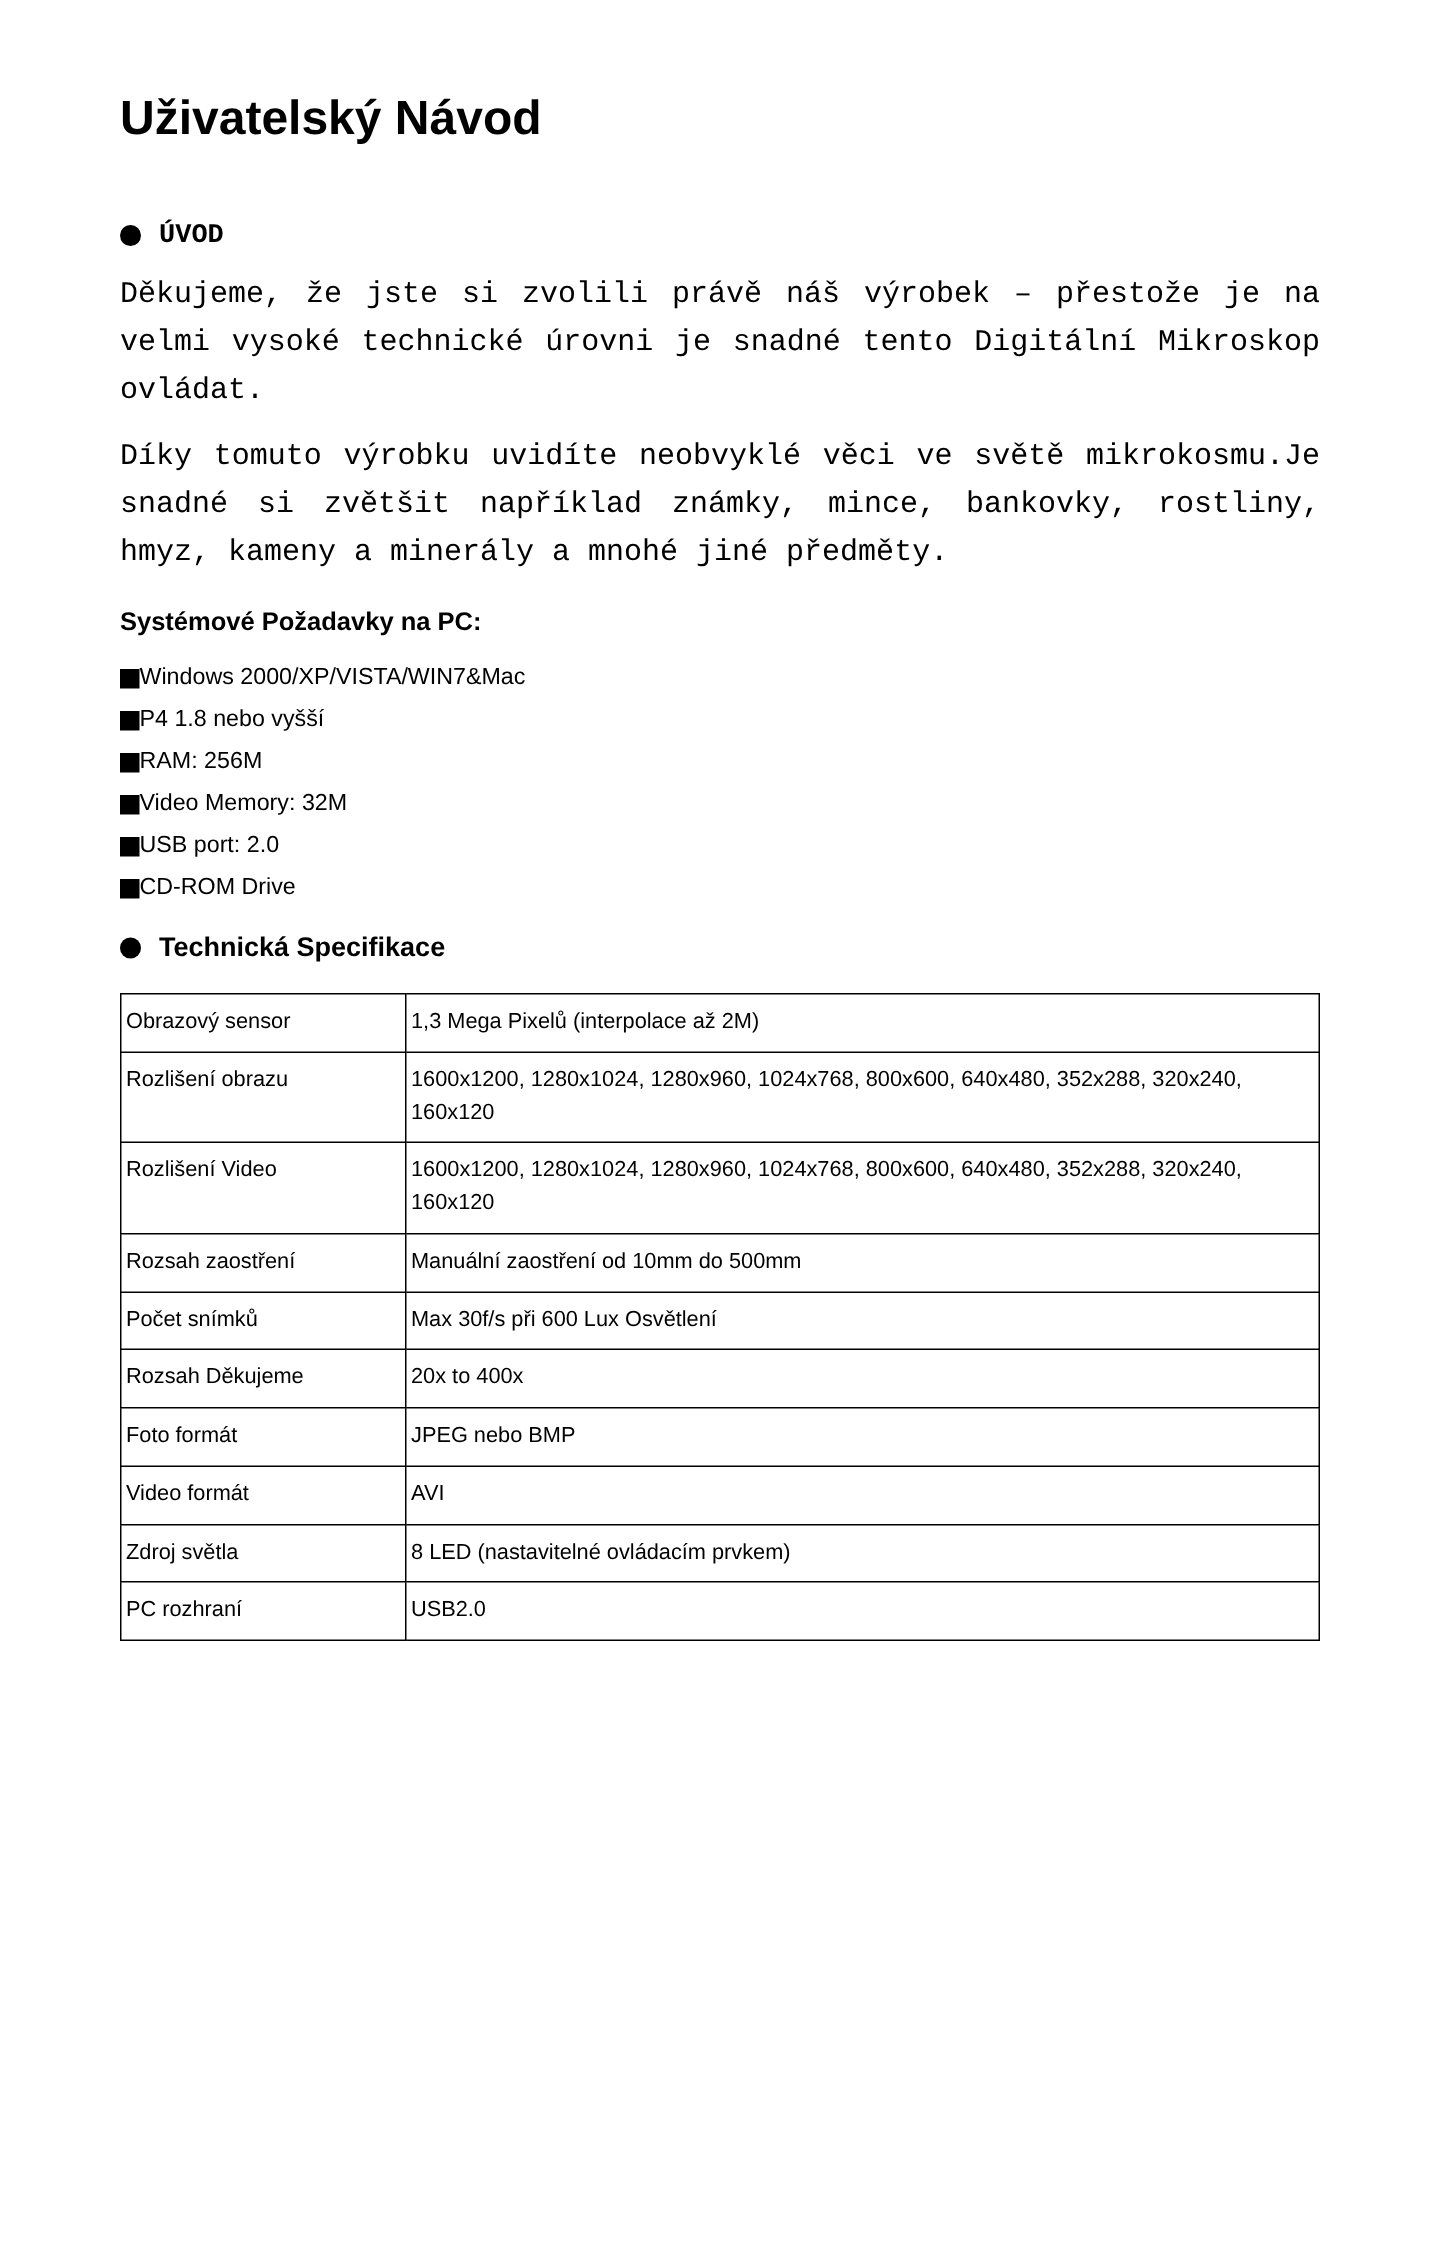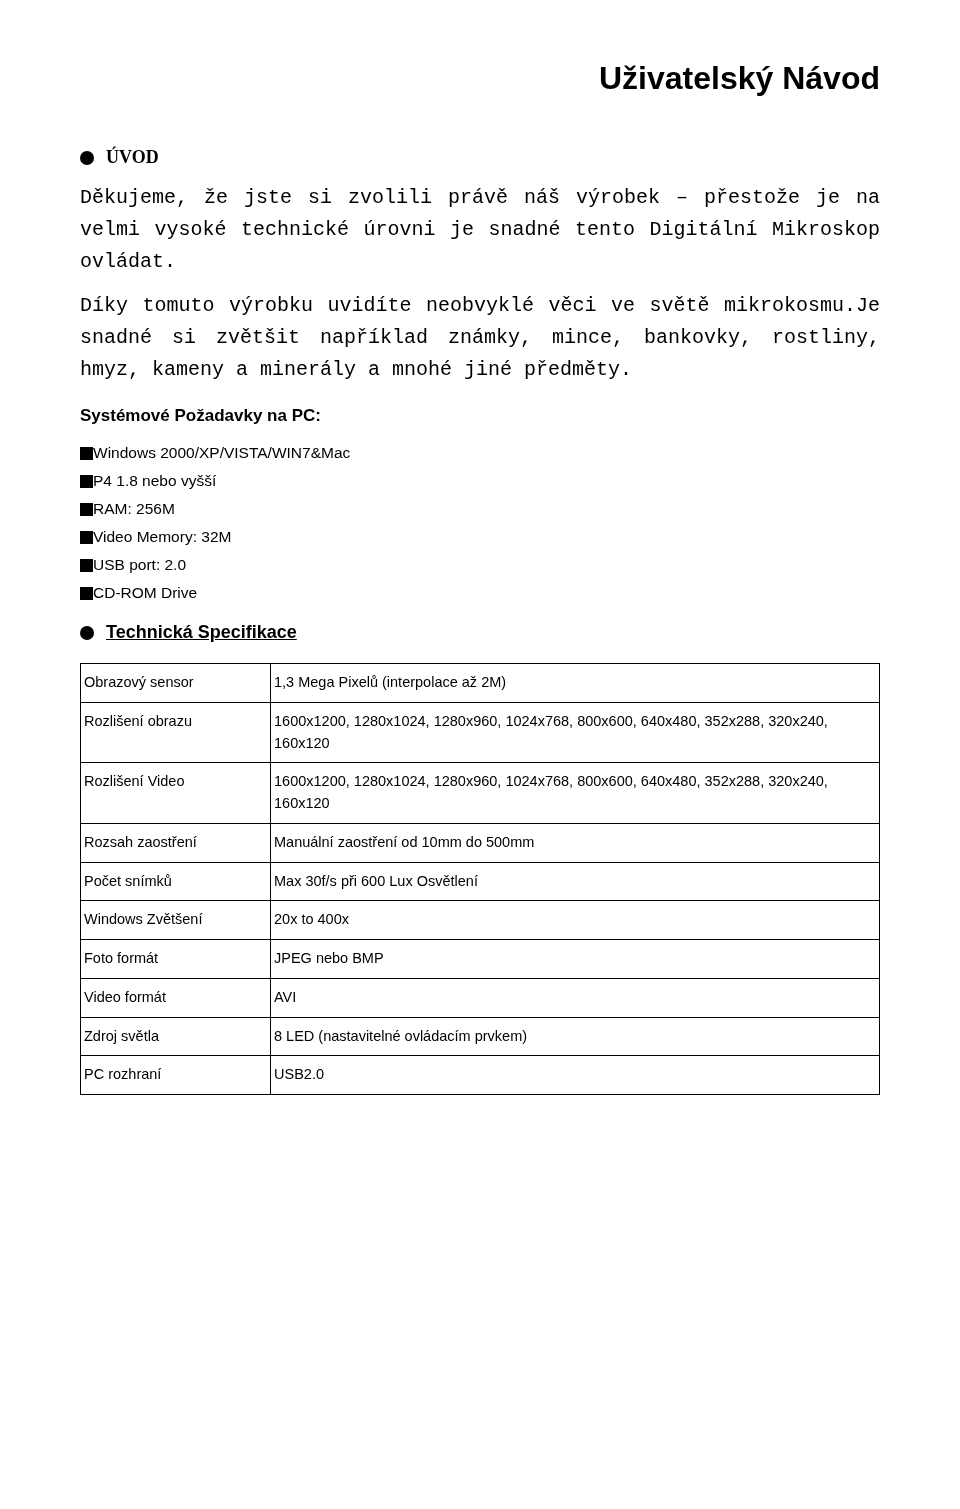--- a/index.html
+++ b/index.html
@@ -11,21 +11,21 @@
     body {
       background: #ffffff;
       font-family: "Times New Roman", Times, serif;
       color: #000000;
       width: 960px;
       min-height: 1509px;
       padding: 60px 80px;
     }
 
     .page-title {
-      text-align: right;
+      text-align: left;
       font-size: 32px;
       font-weight: bold;
       margin-bottom: 50px;
       font-family: Arial, sans-serif;
     }
 
     .section {
       margin-bottom: 20px;
     }
 
@@ -41,21 +41,21 @@
       height: 14px;
       background: #000;
       border-radius: 50%;
       flex-shrink: 0;
       display: inline-block;
     }
 
     .section-title {
       font-size: 18px;
       font-weight: bold;
-      font-family: Liberation Serif, serif;
+      font-family: Liberation Mono, monospace;
     }
 
     .body-text {
       font-size: 20px;
       line-height: 1.6;
       font-family: Liberation Mono, monospace;
       margin-bottom: 12px;
       text-align: justify;
     }
 
@@ -89,21 +89,20 @@
       align-items: center;
       gap: 12px;
       margin-top: 20px;
       margin-bottom: 20px;
     }
 
     .tech-spec-title {
       font-size: 18px;
       font-weight: bold;
       font-family: Arial, sans-serif;
-      text-decoration: underline;
     }
 
     table {
       width: 100%;
       border-collapse: collapse;
       font-size: 14.5px;
       font-family: Arial, sans-serif;
     }
 
     table td {
@@ -188,21 +187,21 @@
         </tr>
         <tr>
           <td>Rozsah zaostření</td>
           <td>Manuální zaostření od 10mm do 500mm</td>
         </tr>
         <tr>
           <td>Počet snímků</td>
           <td>Max 30f/s při 600 Lux Osvětlení</td>
         </tr>
         <tr>
-          <td>Windows Zvětšení</td>
+          <td>Rozsah Děkujeme</td>
           <td>20x to 400x</td>
         </tr>
         <tr>
           <td>Foto formát</td>
           <td>JPEG nebo BMP</td>
         </tr>
         <tr>
           <td>Video formát</td>
           <td>AVI</td>
         </tr>

